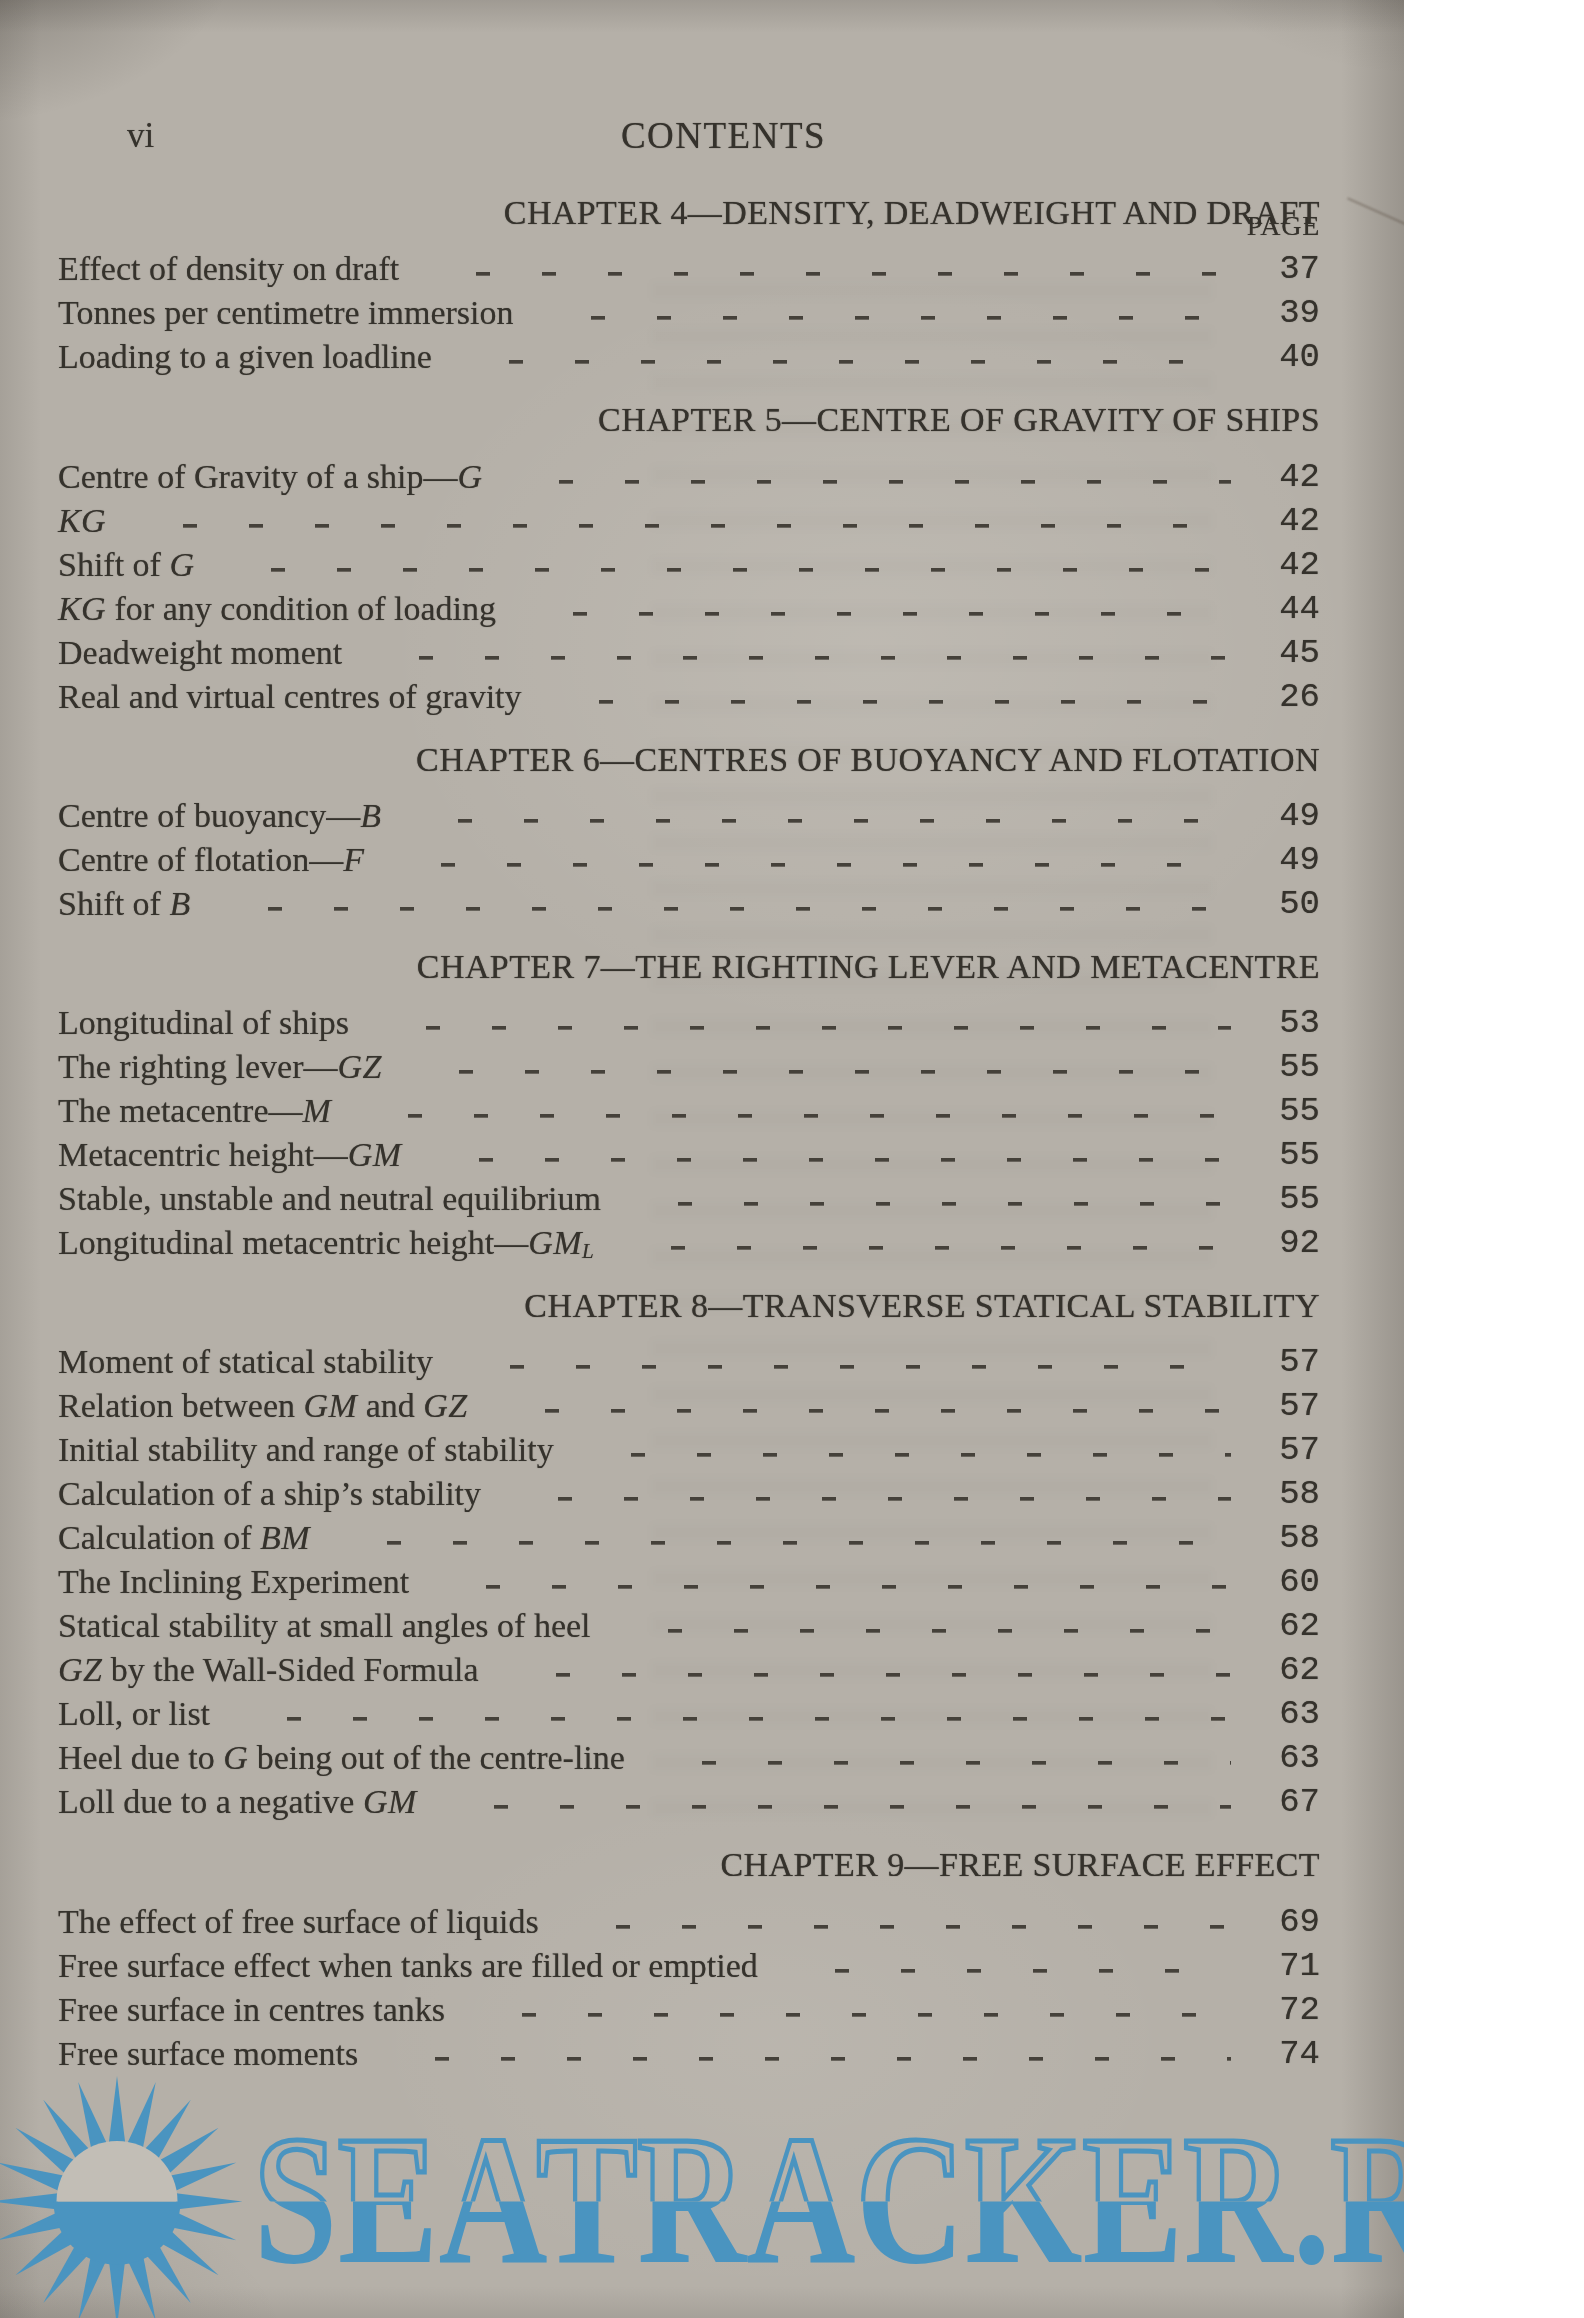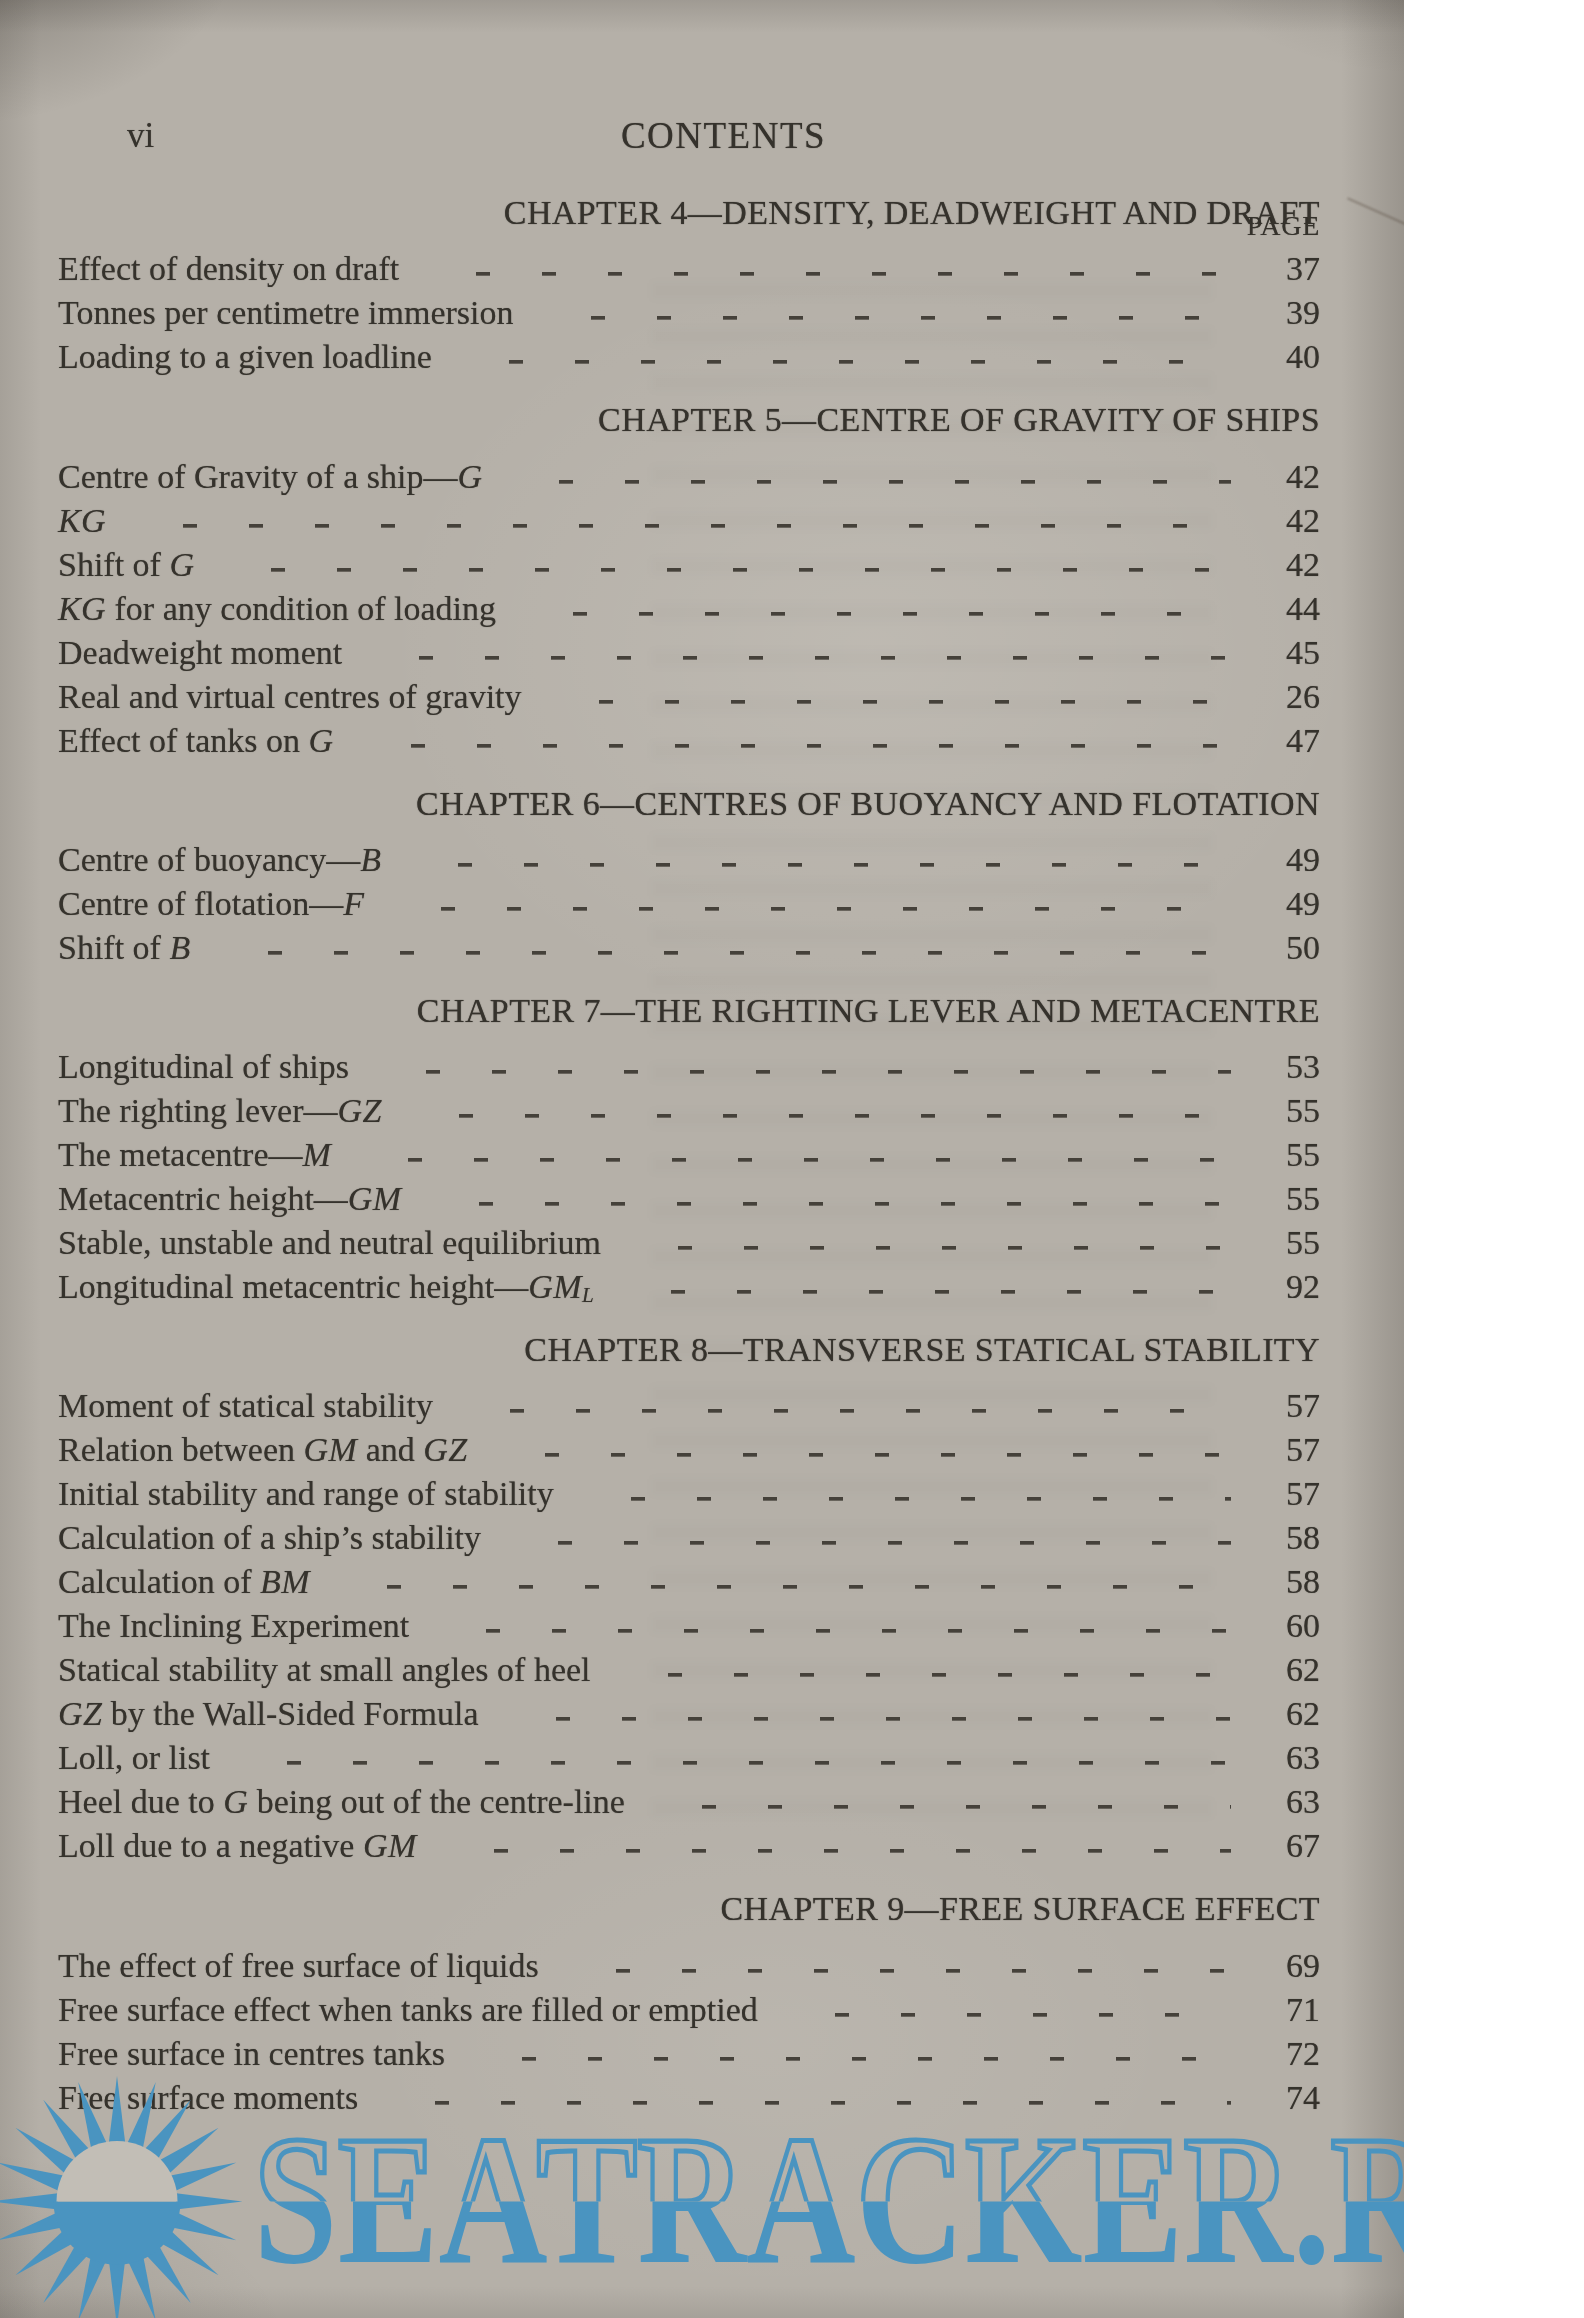--- a/index.html
+++ b/index.html
@@ -88,20 +88,21 @@
     background-image: repeating-linear-gradient(90deg,
       transparent 0px, transparent 52px, #45413a 52px, #45413a 66px);
     background-size: 100% 3.7px;
     background-position: 0 25px;
     background-repeat: no-repeat;
   }
   .toc-page {
     flex: 0 0 70px;
     text-align: right;
     text-shadow: 0 0 0.9px rgba(50,46,40,0.62);
+    font-family: Liberation Mono, monospace;
   }
 
   
   .scratch {
     position: absolute;
     top: 222px; left: 1342px;
     width: 122px; height: 2.2px;
     background: rgba(70,58,46,0.38);
     transform: rotate(24deg);
     filter: blur(0.9px);
@@ -197,25 +198,20 @@
       <span class="toc-leader"></span>
       <span class="toc-page">45</span>
     </div>
 
     <div class="toc-row">
       <span class="toc-title">Real and virtual centres of gravity</span>
       <span class="toc-leader"></span>
       <span class="toc-page">26</span>
     </div>
 
-    <div class="toc-row">
-      <span class="toc-title">Effect of tanks on <i>G</i></span>
-      <span class="toc-leader"></span>
-      <span class="toc-page">47</span>
-    </div>
   </div>
     </div>
 
     <div class="section">
       <div class="section-heading">CHAPTER 6—CENTRES OF BUOYANCY AND FLOTATION</div>
       <div class="rows">
     <div class="toc-row">
       <span class="toc-title">Centre of buoyancy—<i>B</i></span>
       <span class="toc-leader"></span>
       <span class="toc-page">49</span>

